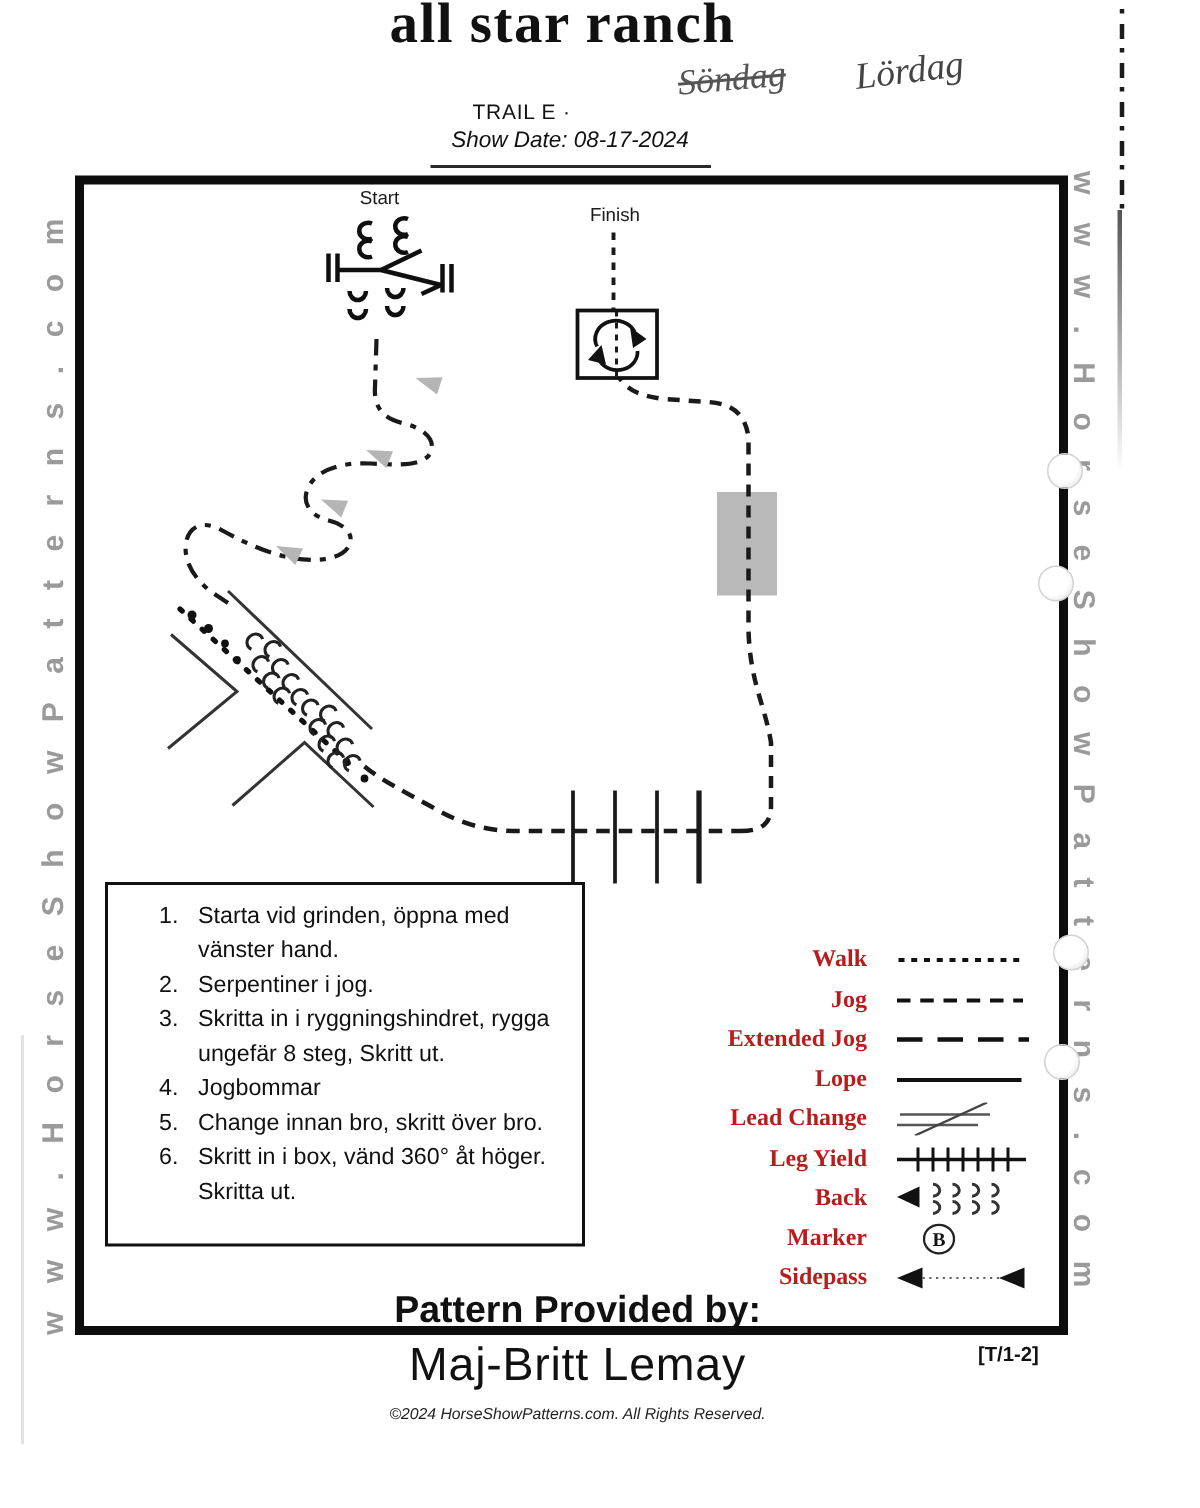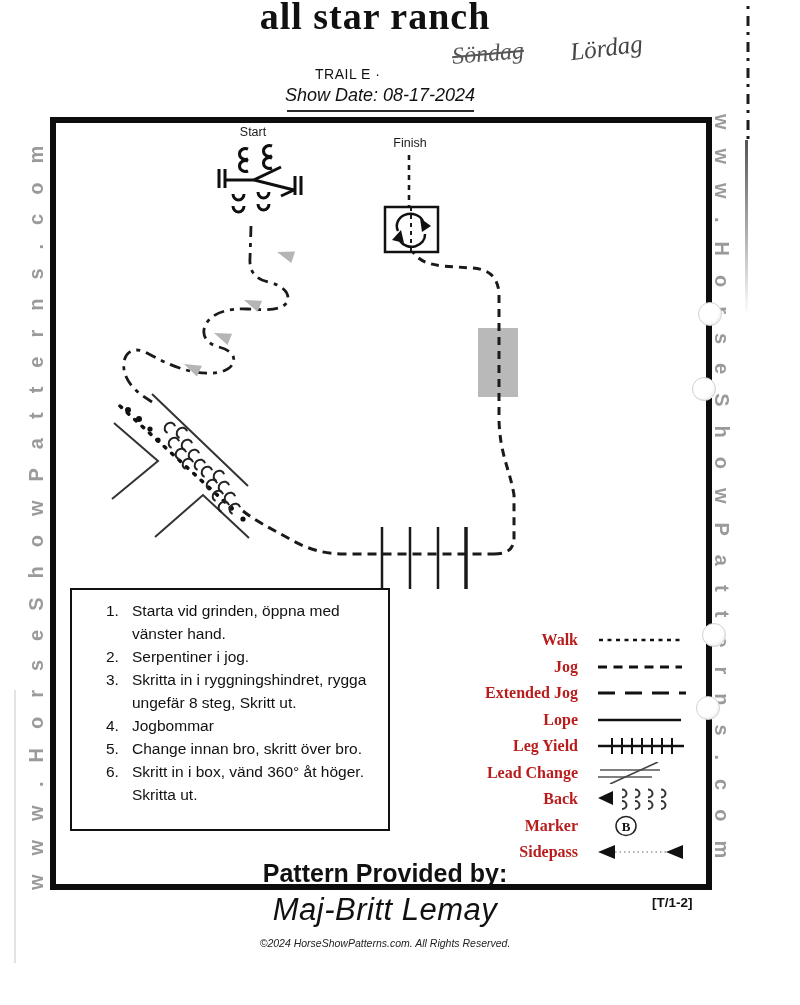--- a/index.html
+++ b/index.html
@@ -10,21 +10,21 @@
   
   .ranch-title{left:160px;top:-6px;width:430px;text-align:center;
     font-family:"Liberation Serif",serif;font-weight:bold;font-size:38px;letter-spacing:1px;}
   .trail-class{left:315px;top:46px;font-size:14px;font-weight:normal;letter-spacing:.5px;margin-top:20px;}
   .hand1{left:452px;top:40px;font-family:"Liberation Serif",serif;font-style:italic;
     font-size:24px;color:#555;transform:rotate(-5deg);text-decoration:line-through;
     text-decoration-thickness:2px;}
   .hand2{left:570px;top:34px;font-family:"Liberation Serif",serif;font-style:italic;
     font-size:25px;color:#444;transform:rotate(-7deg);}
   .show-date{left:240px;top:85px;width:280px;text-align:center;font-style:italic;
-    font-size:18px;font-weight:500;}
+    font-size:15px;font-weight:500;}
   .date-line{left:287px;top:110px;width:187px;height:2px;background:#2a2a2a;}
 
   
   .arena{left:50px;top:117px;width:662px;height:773px;border:6px solid #0d0d0d;
     box-sizing:border-box;z-index:1;}
   #course{left:0;top:0;z-index:2;}
 
   
   .wm{height:26px;line-height:26px;font-weight:bold;font-size:20px;letter-spacing:19px;
     color:#9a9a9a;white-space:nowrap;z-index:3;}
@@ -45,21 +45,21 @@
   .legend{left:452px;top:627px;width:250px;z-index:4;}
   .legend-row{display:flex;align-items:center;height:26.5px;}
   .legend-label{width:126px;text-align:right;font-family:"Liberation Serif",serif;
     font-weight:bold;font-size:16px;color:#b91c1c;flex:0 0 auto;}
   .legend-sym{width:92px;height:22px;margin-left:18px;flex:0 0 auto;}
 
   
   .pageref{left:652px;top:895px;font-size:13.5px;font-weight:bold;z-index:5;}
   .footer-c{left:175px;top:859px;width:420px;text-align:center;z-index:5;}
   .provided{font-size:25px;font-weight:bold;}
-  .provider{font-size:31px;font-style:italic;margin-top:4px;letter-spacing:.5px;}
+  .provider{font-size:31px;margin-top:4px;letter-spacing:.5px;}
   .copyright{font-size:10.5px;font-style:italic;color:#222;margin-top:9px;}
   .bottom-bar{left:0;top:999px;width:522px;height:6px;background:#0c0c0c;z-index:5;}
 
   
   .smear{left:745px;top:140px;width:3px;height:175px;
     background:linear-gradient(to bottom,#555,rgba(255,255,255,0));z-index:2;}
   .faint-line{left:14px;top:690px;width:2px;height:312px;background:#cfcfcf;opacity:.6;z-index:2;}
   .punch{width:22px;height:22px;border-radius:50%;border:1px solid #d2d2d2;
     background:radial-gradient(circle at 40% 38%,#ffffff 55%,#ececec 78%,#f8f8f8 100%);z-index:6;}
 </style>
@@ -231,40 +231,40 @@
         <line x1="2" y1="11" x2="90" y2="11" stroke="#111" stroke-width="3" stroke-dasharray="17 10"></line>
       </svg>
     </div>
     <div class="legend-row">
       <span class="legend-label">Lope</span>
       <svg class="legend-sym" viewBox="0 0 92 22">
         <line x1="2" y1="11" x2="85" y2="11" stroke="#111" stroke-width="2.6"></line>
       </svg>
     </div>
     <div class="legend-row">
+      <span class="legend-label">Lead Change</span>
+      <svg class="legend-sym" viewBox="0 0 92 22">
+        <line x1="4" y1="8" x2="64" y2="8" stroke="#555" stroke-width="1.6"></line>
+        <line x1="2" y1="15" x2="56" y2="15" stroke="#555" stroke-width="1.6"></line>
+        <line x1="62" y1="0" x2="14" y2="22" stroke="#444" stroke-width="1.6"></line>
+      </svg>
+    </div>
+    <div class="legend-row">
       <span class="legend-label">Leg Yield</span>
       <svg class="legend-sym" viewBox="0 0 92 22">
         <line x1="2" y1="11" x2="88" y2="11" stroke="#111" stroke-width="2.4"></line>
         <g stroke="#111" stroke-width="2">
           <line x1="16" y1="3" x2="16" y2="19"></line>
             <line x1="26" y1="3" x2="26" y2="19"></line>
           <line x1="36" y1="3" x2="36" y2="19"></line>
             <line x1="46" y1="3" x2="46" y2="19"></line>
           <line x1="56" y1="3" x2="56" y2="19"></line>
             <line x1="66" y1="3" x2="66" y2="19"></line>
           <line x1="76" y1="3" x2="76" y2="19"></line>
         </g>
-      </svg>
-    </div>
-    <div class="legend-row">
-      <span class="legend-label">Lead Change</span>
-      <svg class="legend-sym" viewBox="0 0 92 22">
-        <line x1="4" y1="8" x2="64" y2="8" stroke="#555" stroke-width="1.6"></line>
-        <line x1="2" y1="15" x2="56" y2="15" stroke="#555" stroke-width="1.6"></line>
-        <line x1="62" y1="0" x2="14" y2="22" stroke="#444" stroke-width="1.6"></line>
       </svg>
     </div>
     <div class="legend-row">
       <span class="legend-label">Back</span>
       <svg class="legend-sym" viewBox="0 0 92 22">
         <polygon points="2,10 17,3 17,17" fill="#111"></polygon>
         <g stroke="#333" stroke-width="2" fill="none">
           <path d="M 26 1.5 A 4.5 4 0 1 1 26 9.5"></path>
             <path d="M 39 1.5 A 4.5 4 0 1 1 39 9.5"></path>
           <path d="M 52 1.5 A 4.5 4 0 1 1 52 9.5"></path>

